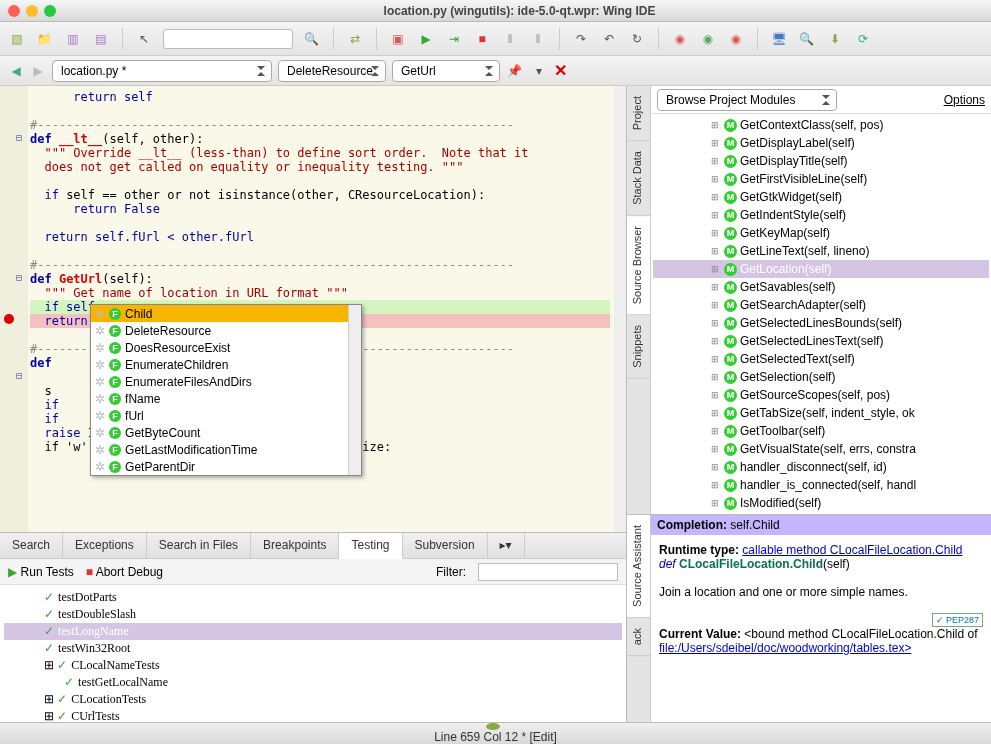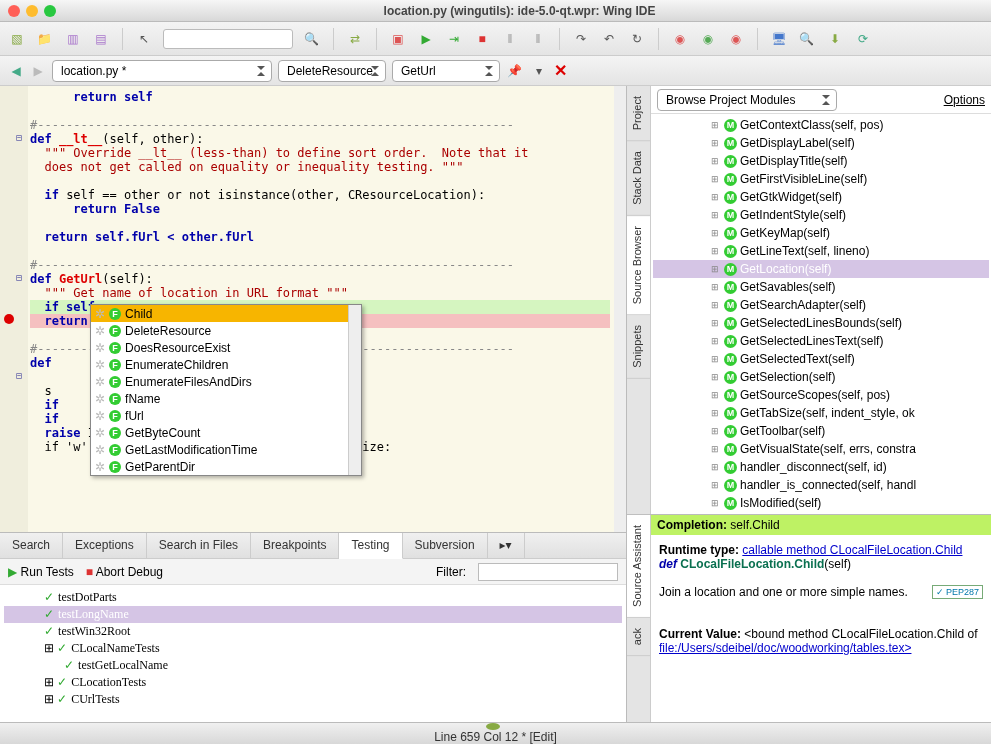--- a/index.html
+++ b/index.html
@@ -17,21 +17,21 @@
 .arrow-btn { width:16px; height:16px; display:flex; align-items:center; justify-content:center; color:#4a8; }
 .combo { background:#fff; border:1px solid #aaa; border-radius:4px; height:22px; display:flex; align-items:center; padding:0 18px 0 8px; position:relative; font-size:12px;}
 .combo::after { content:""; position:absolute; right:6px; top:5px; width:0; height:0; border-left:4px solid transparent; border-right:4px solid transparent; border-top:4px solid #555;}
 .combo::before { content:""; position:absolute; right:6px; bottom:5px; width:0; height:0; border-left:4px solid transparent; border-right:4px solid transparent; border-bottom:4px solid #555;}
 .close-x { color:#d00; font-weight:bold; font-size:16px; }
 .main { display:flex; height:calc(100% - 22px - 34px - 30px - 22px); }
 .left { flex:1; display:flex; flex-direction:column; border-right:1px solid #bbb; }
 .editor { flex:1; background:#FAF8E8; font-family:Menlo,Consolas,monospace; font-size:12px; position:relative; overflow:hidden; border-right:12px solid #eee;}
 .editor-gutter { position:absolute; left:0; top:0; width:28px; height:100%; background:#f0eedd;}
 .code { position:absolute; left:30px; top:4px; right:4px; white-space:pre; line-height:14px; color:#000;}
-.kw { color:#00a; font-weight:bold; } .kwdef{color:#00a;font-weight:bold;} .fn{color:#d00;font-weight:bold;} .str{color:#a00;} .cmt{color:#888;}
+.kw { color:#00a; font-weight:normal; } .kwdef{color:#00a;font-weight:bold;} .fn{color:#d00;font-weight:bold;} .str{color:#a00;} .cmt{color:#888;}
 .hl-green { background:#d5f5c0; display:inline-block; width:100%;}
 .hl-red { background:#f5c0c0; display:inline-block; width:100%;}
 .breakpoint{position:absolute;left:4px;width:10px;height:10px;background:#d00;border-radius:50%;}
 .fold{position:absolute;left:16px;width:9px;color:#66a;font-size:10px;}
 .autocomplete { position:absolute; left:90px; top:218px; width:272px; background:#fff; border:1px solid #888; box-shadow:2px 2px 4px rgba(0,0,0,0.3);}
 .ac-item { height:17px; display:flex; align-items:center; padding:0 4px; gap:4px; font-family:Arial; font-size:12px;}
 .ac-item.sel { background:#f7b500; color:#000;}
 .ac-ico { width:12px; height:12px; border-radius:50%; background:#3c3; color:#fff; font-size:9px; display:flex; align-items:center; justify-content:center; font-weight:bold;}
 .ac-scroll{position:absolute;right:0;top:0;width:13px;height:100%;background:#eee;border-left:1px solid #ccc;}
 .bottom-panel { height:190px; border-top:1px solid #bbb; display:flex; flex-direction:column; background:#f4f4f4;}
@@ -52,24 +52,24 @@
 .browser { flex:1; background:#fff; display:flex; flex-direction:column;}
 .browser-head { height:28px; display:flex; align-items:center; padding:0 6px; border-bottom:1px solid #ddd;}
 .options { margin-left:auto; font-size:12px; text-decoration:underline;}
 .tree { flex:1; overflow:auto; font-size:12px; padding:2px;}
 .tree-item { height:18px; display:flex; align-items:center; padding-left:58px; gap:3px;}
 .tree-item.sel { background:#d5c5e5; color:#fff;}
 .m-ico { width:13px; height:13px; border-radius:50%; background:#3c3; color:#fff; font-size:9px; display:flex; align-items:center; justify-content:center; font-weight:bold;}
 .expand{color:#888;font-size:9px;width:10px;}
 .right-bottom { height:220px; display:flex;}
 .assist { flex:1; background:#fff; padding:8px; font-size:12px; overflow:auto;}
-.assist-head { background:#bef264; padding:3px 6px; margin:-8px -8px 8px -8px;}
+.assist-head { background:#c4b5fd; padding:3px 6px; margin:-8px -8px 8px -8px;}
 .link { color:#00c; text-decoration:underline;}
 .def-sig{color:#0a7050;font-weight:bold;}
-.pep { float:right; border:1px solid #7a7; color:#07a; font-size:9px; padding:1px 3px;}
+.pep { float:right; border:1px solid #7a7; color:#07a; font-size:9px; padding:1px 3px;margin-top:28px;}
 .statusbar { height:22px; background:linear-gradient(#f0f0f0,#d8d8d8); border-top:1px solid #bbb; display:flex; align-items:center; padding:0 8px; font-size:12px; color:#333;flex-direction:column;}
 .bug-ico{width:14px;height:14px;background:#8a4;border-radius:50%;margin-right:6px;}
 </style>
 </head>
 <body>
 
 <div class="titlebar">
   <div class="traffic">
     <div class="tl r"></div>
     <div class="tl y"></div>
@@ -232,20 +232,21 @@
           <div class="tab">▸▾</div>
         </div>
       <div class="test-toolbar">
         <span><span style="color:#3a3">▶</span> <span>Run Tests</span></span>
         <span><span style="color:#d33">■</span> <span>Abort Debug</span></span>
         <span style="margin-left:auto">Filter:</span>
         <input class="filter-input" style="">
       </div>
       <div class="test-tree" id="ttree">
           <div class="tt-item"><span class="chk">✓</span>testDotParts</div>
+          <div class="tt-item"><span class="chk">✓</span>testDoubleSlash</div>
           <div class="tt-item sel"><span class="chk">✓</span>testLongName</div>
           <div class="tt-item"><span class="chk">✓</span>testWin32Root</div>
           <div class="tt-item">⊞ <span class="chk">✓</span>CLocalNameTests</div>
           <div class="tt-item" style="padding-left: 60px;"><span class="chk">✓</span>testGetLocalName</div>
           <div class="tt-item">⊞ <span class="chk">✓</span>CLocationTests</div>
           <div class="tt-item">⊞ <span class="chk">✓</span>CUrlTests</div>
         </div>
     </div>
   </div>
 

